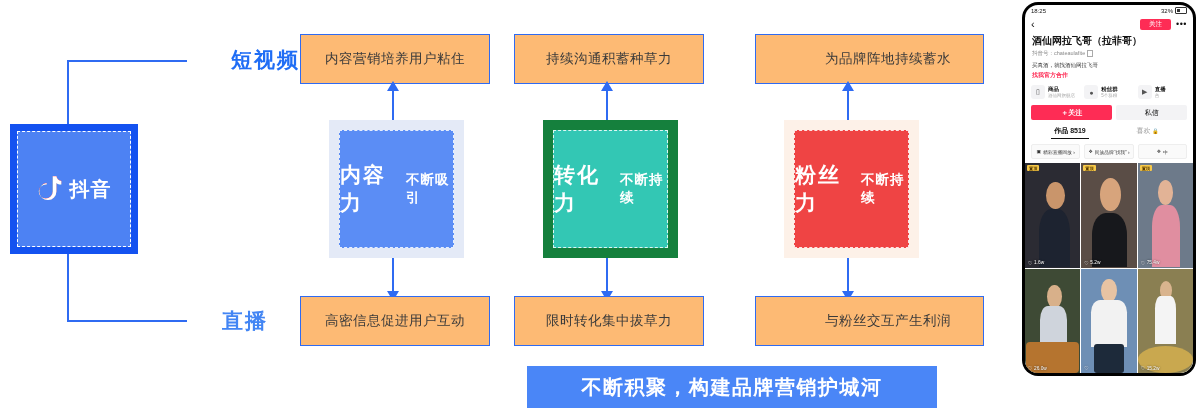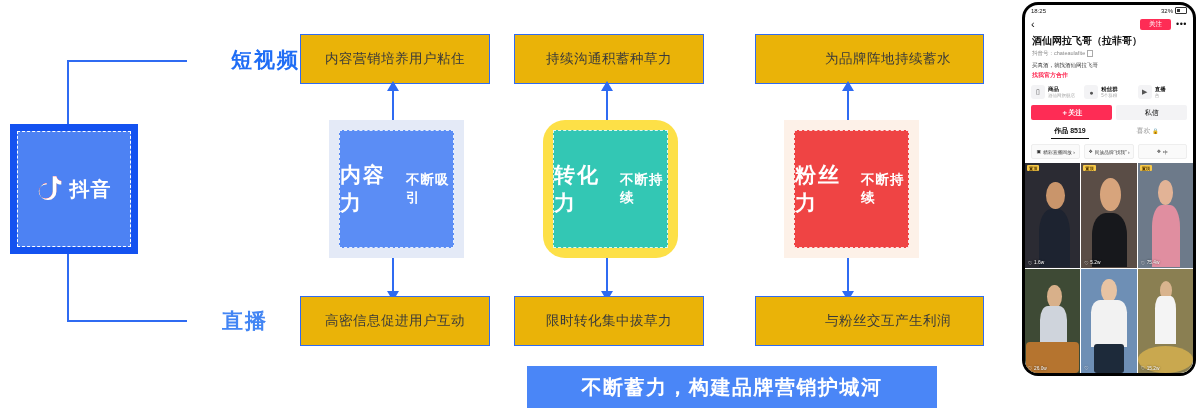--- a/index.html
+++ b/index.html
@@ -36,21 +36,21 @@
   .cat-live{left:222px;top:307px;color:#4285F4;}
 
   
   .col{position:absolute;top:0;width:230px;height:408px;}
   .col-1{left:296px;}
   .col-2{left:510px;}
   .col-3{left:751px;}
 
   .out-box{
     position:absolute;left:4px;width:188px;height:48px;
-    border:1px solid #2F6BF2;background:#eab308;
+    border:1px solid #2F6BF2;background:#fdba74;
     display:flex;align-items:center;justify-content:center;
     color:#3a3a3a;font-size:13.5px;letter-spacing:.5px;white-space:nowrap;
   }
   .out-top{top:34px;}
   .out-bot{top:296px;}
   .col-3 .out-box{width:190px;padding-left:37px;}
 
   
   .arrow{position:absolute;left:96px;width:1.5px;background:#2F6BF2;}
   .arrow-up{top:90px;height:30px;}
@@ -199,21 +199,21 @@
         <div class="card-sub">不断吸引</div>
       </div>
     </div>
     <div class="arrow arrow-dn"></div>
     <div class="out-box out-bot">高密信息促进用户互动</div>
   </div>
 
   <div class="col col-2">
     <div class="out-box out-top">持续沟通积蓄种草力</div>
     <div class="arrow arrow-up"></div>
-    <div class="card-frame" style="background:#fde047;border-radius:22px;">
+    <div class="card-frame" style="background:#15803d;">
       <div class="card-inner" style="background:#33C7B4;">
         <div class="card-title">转化力</div>
         <div class="card-sub">不断持续</div>
       </div>
     </div>
     <div class="arrow arrow-dn"></div>
     <div class="out-box out-bot">限时转化集中拔草力</div>
   </div>
 
   <div class="col col-3">
@@ -222,21 +222,21 @@
     <div class="card-frame" style="background:#FDF1E8;">
       <div class="card-inner" style="background:#ef4444;">
         <div class="card-title">粉丝力</div>
         <div class="card-sub">不断持续</div>
       </div>
     </div>
     <div class="arrow arrow-dn"></div>
     <div class="out-box out-bot">与粉丝交互产生利润</div>
   </div>
 
-  <div class="banner">不断蓄力，构建品牌营销护城河</div>
+  <div class="banner">不断积聚，构建品牌营销护城河</div>
 
   <div class="phone">
     <div class="phone-screen">
 
       <div class="status-bar">
         <span>18:25</span>
         <span class="sb-right">
           <span>32%</span>
           <span class="batt">
               <i></i>

